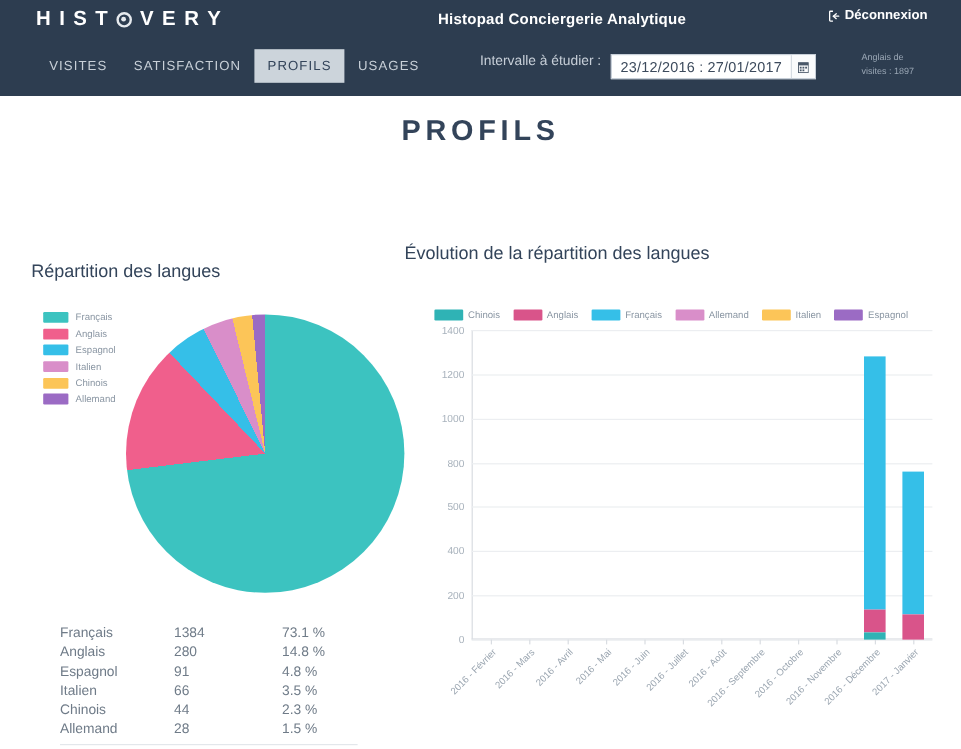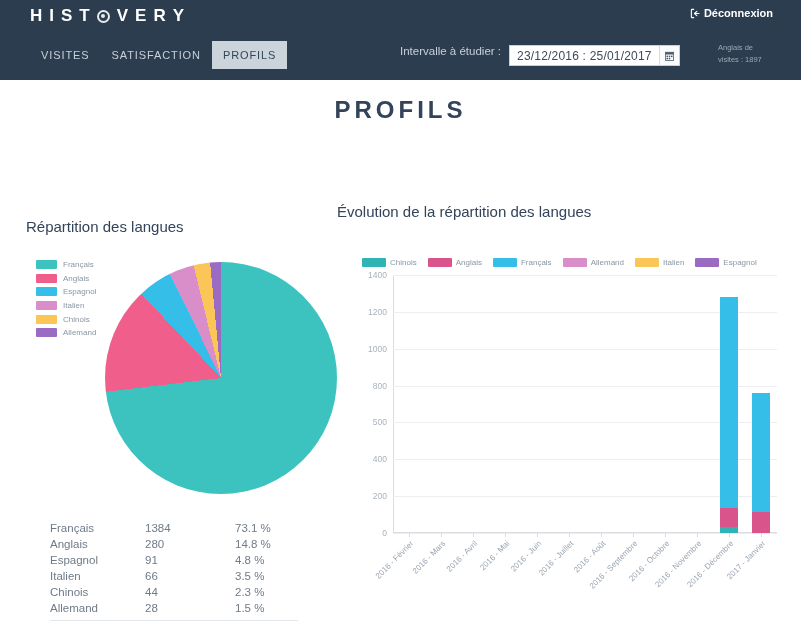--- a/index.html
+++ b/index.html
@@ -182,42 +182,44 @@
       <span>I</span>
       <span>S</span>
       <span>T</span>
       <span class="o-glyph"></span>
       <span>V</span>
       <span>E</span>
       <span>R</span>
       <span>Y</span>
     </div>
 
+  <div class="apptitle">Histopad Conciergerie Analytique</div>
 
   <div class="logout">
     <span>
       <svg width="11" height="11" viewBox="0 0 16 16">
         <path d="M6 2 H3 a1 1 0 0 0 -1 1 v10 a1 1 0 0 0 1 1 h3" fill="none" stroke="#fff" stroke-width="1.6"></path>
         <path d="M10 5 L6.5 8 L10 11" fill="none" stroke="#fff" stroke-width="1.6" stroke-linecap="round" stroke-linejoin="round"></path>
         <path d="M6.5 8 H13" fill="none" stroke="#fff" stroke-width="1.6" stroke-linecap="round"></path>
       </svg>
     </span>
     <span>Déconnexion</span>
   </div>
 
   <div class="nav" id="nav">
       <div class="nav-item">VISITES</div>
       <div class="nav-item">SATISFACTION</div>
       <div class="nav-item active">PROFILS</div>
+      <div class="nav-item">USAGES</div>
     </div>
 
   <div class="daterange">
     <span class="lbl">Intervalle à étudier :</span>
     <div class="datebox">
-      <span class="val" title="jj/mm/aaaa : jj/mm/aaaa">23/12/2016 : 25/01/2017</span>
+      <span class="val" title="jj/mm/aaaa : jj/mm/aaaa">23/12/2016 : 27/01/2017</span>
       <span class="cal">
         <svg width="9" height="10" viewBox="0 0 12 13">
           <rect x="0.5" y="1.5" width="11" height="11" fill="none" stroke="#4a5869"></rect>
           <rect x="0.5" y="1.5" width="11" height="3" fill="#4a5869"></rect>
           <rect x="2" y="6" width="2" height="2" fill="#4a5869"></rect>
           <rect x="5" y="6" width="2" height="2" fill="#4a5869"></rect>
           <rect x="8" y="6" width="2" height="2" fill="#4a5869"></rect>
           <rect x="2" y="9" width="2" height="2" fill="#4a5869"></rect>
           <rect x="5" y="9" width="2" height="2" fill="#4a5869"></rect>
         </svg>

